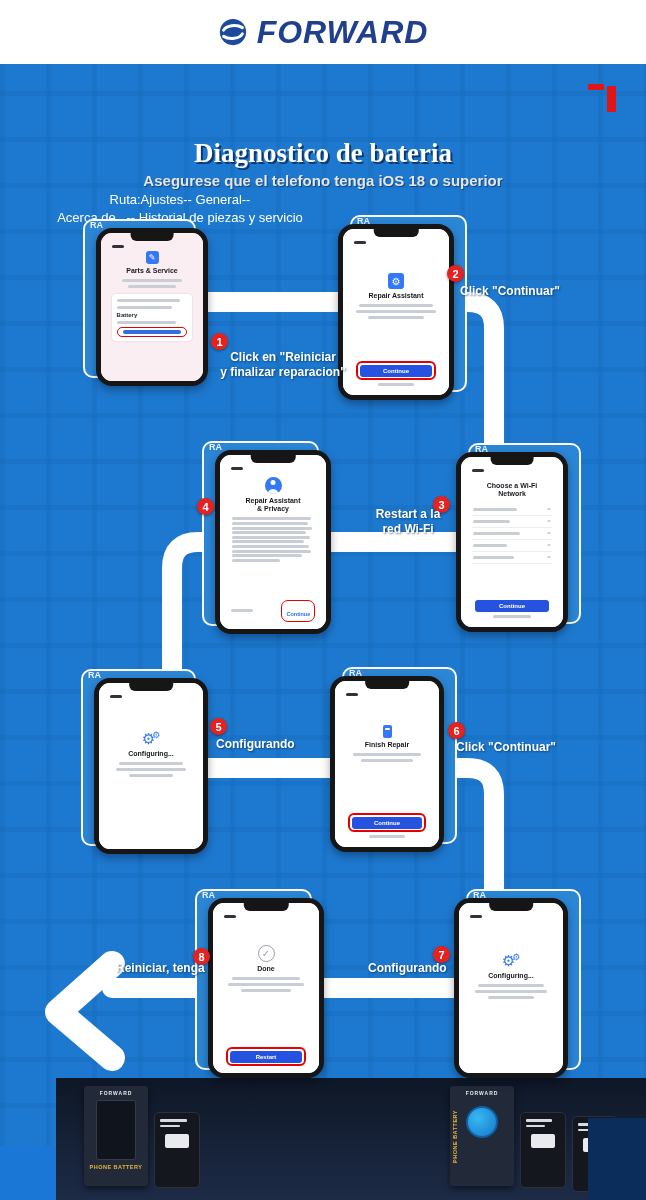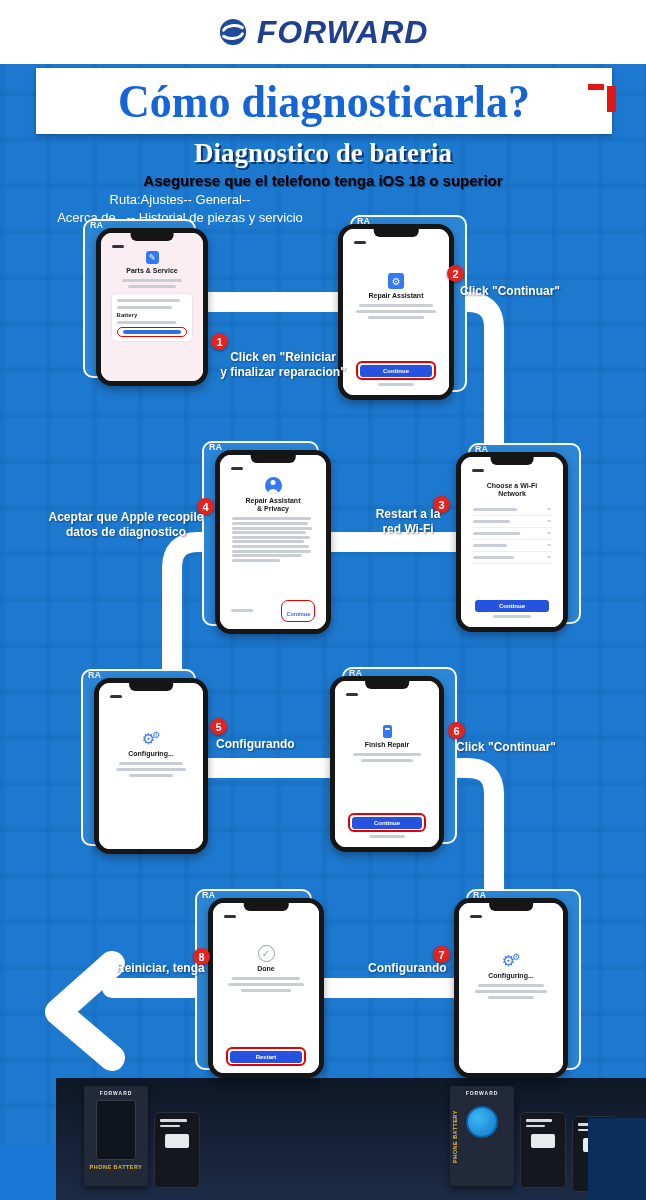--- a/index.html
+++ b/index.html
@@ -17,21 +17,21 @@
   .banner{position:absolute;left:36px;right:34px;top:68px;height:66px;background:#ffffff;z-index:2;
           display:flex;align-items:center;justify-content:center;box-shadow:0 2px 5px rgba(0,0,30,.3);}
   .banner h1{margin:0;font-family:"Liberation Serif",serif;font-weight:bold;font-size:44px;
              color:#1565d8;transform:scaleY(1.04);}
   .red-accent{position:absolute;background:#e01515;z-index:3;}
   
   .sub1{position:absolute;top:138px;left:0;right:0;margin:0;text-align:center;z-index:2;
         font-family:Liberation Serif, serif;font-weight:bold;font-size:27px;color:#ffffff;
         text-shadow:2px 2px 0 rgba(9,42,92,.85);}
   .sub2{position:absolute;top:172px;left:0;right:0;text-align:center;z-index:2;
-        font-weight:bold;font-size:15px;color:#000000;text-shadow:1px 1px 0 rgba(9,42,92,.6);}
+        font-weight:bold;font-size:15px;color:#e5e5e5;text-shadow:1px 1px 0 rgba(9,42,92,.6);}
   .route{position:absolute;top:191px;left:28px;width:304px;z-index:2;text-align:center;
          font-size:13px;color:#ffffff;line-height:1.35;white-space:pre-line;}
   .pre{white-space:pre-line;}
   
   .flow{position:absolute;left:0;top:0;z-index:1;pointer-events:none;}
   
   .phone-wrap{position:absolute;z-index:3;}
   .phone-card{position:absolute;background:#2b86d6;border:2px solid #ffffff;border-radius:10px;z-index:0;}
   .card-l{left:-13px;top:-9px;right:12px;bottom:8px;}
   .card-r{right:-13px;top:-9px;left:12px;bottom:8px;}
@@ -125,23 +125,20 @@
 
   <header class="topbar">
     <svg class="logo-ic" viewBox="0 0 24 24">
       <circle cx="12" cy="12" r="10.5" fill="#1b4a9e"></circle>
       <path d="M4.5 10.5 a9 5.5 0 0 1 15 -2" stroke="#ffffff" fill="none" stroke-width="2.4" stroke-linecap="round"></path>
       <path d="M19.5 13.5 a9 5.5 0 0 1 -15 2" stroke="#ffffff" fill="none" stroke-width="2.4" stroke-linecap="round"></path>
     </svg>
     <span class="logo-text">FORWARD</span>
   </header>
 
-  <div class="banner">
-    <h1>Cómo diagnosticarla?</h1>
-  </div>
   <div class="red-accent" style="right:30px;top:86px;width:9px;height:26px;"></div>
   <div class="red-accent" style="right:42px;top:84px;width:16px;height:6px;"></div>
 
   <h2 class="sub1">Diagnostico de bateria</h2>
   <div class="sub2">Asegurese  que el telefono tenga iOS 18 o superior</div>
   <div class="route">Ruta:Ajustes-- General--
 Acerca de...-- Historial de piezas y servicio</div>
 
   <div class="phone-wrap" style="left:96px;top:228px;width:112px;height:158px;">
     <div class="phone-card card-l">
@@ -357,22 +354,20 @@
 
   <div class="badge" style="left:433px;top:496px;">
       <span>3</span>
     </div>
   <div class="caption pre" style="left:352px;top:507px;width:112px;text-align:center;">Restart a la
 red Wi-Fi</div>
 
   <div class="badge" style="left:197px;top:498px;">
       <span>4</span>
     </div>
-  <div class="caption pre" style="left:40px;top:510px;width:172px;text-align:center;">Aceptar que Apple recopile
-datos de diagnostico</div>
 
   <div class="badge" style="left:210px;top:718px;">
       <span>5</span>
     </div>
   <div class="caption" style="left:216px;top:737px;width:110px;">Configurando</div>
 
   <div class="badge" style="left:448px;top:722px;">
       <span>6</span>
     </div>
   <div class="caption" style="left:456px;top:740px;width:130px;">Click "Continuar"</div>

